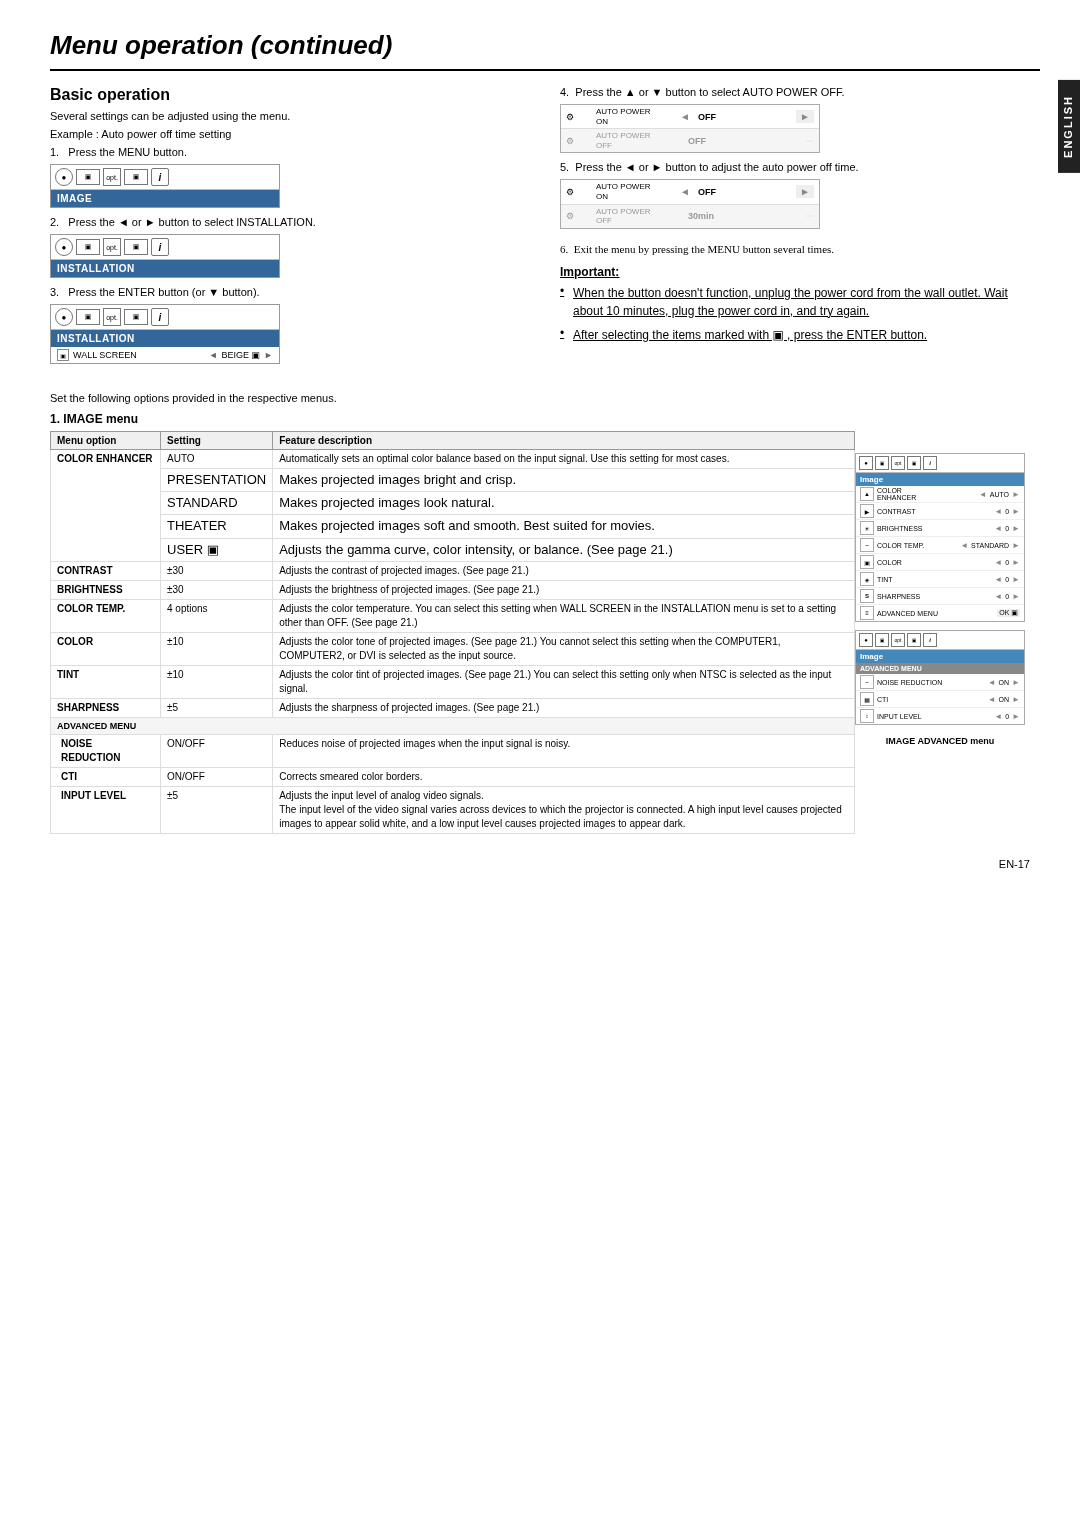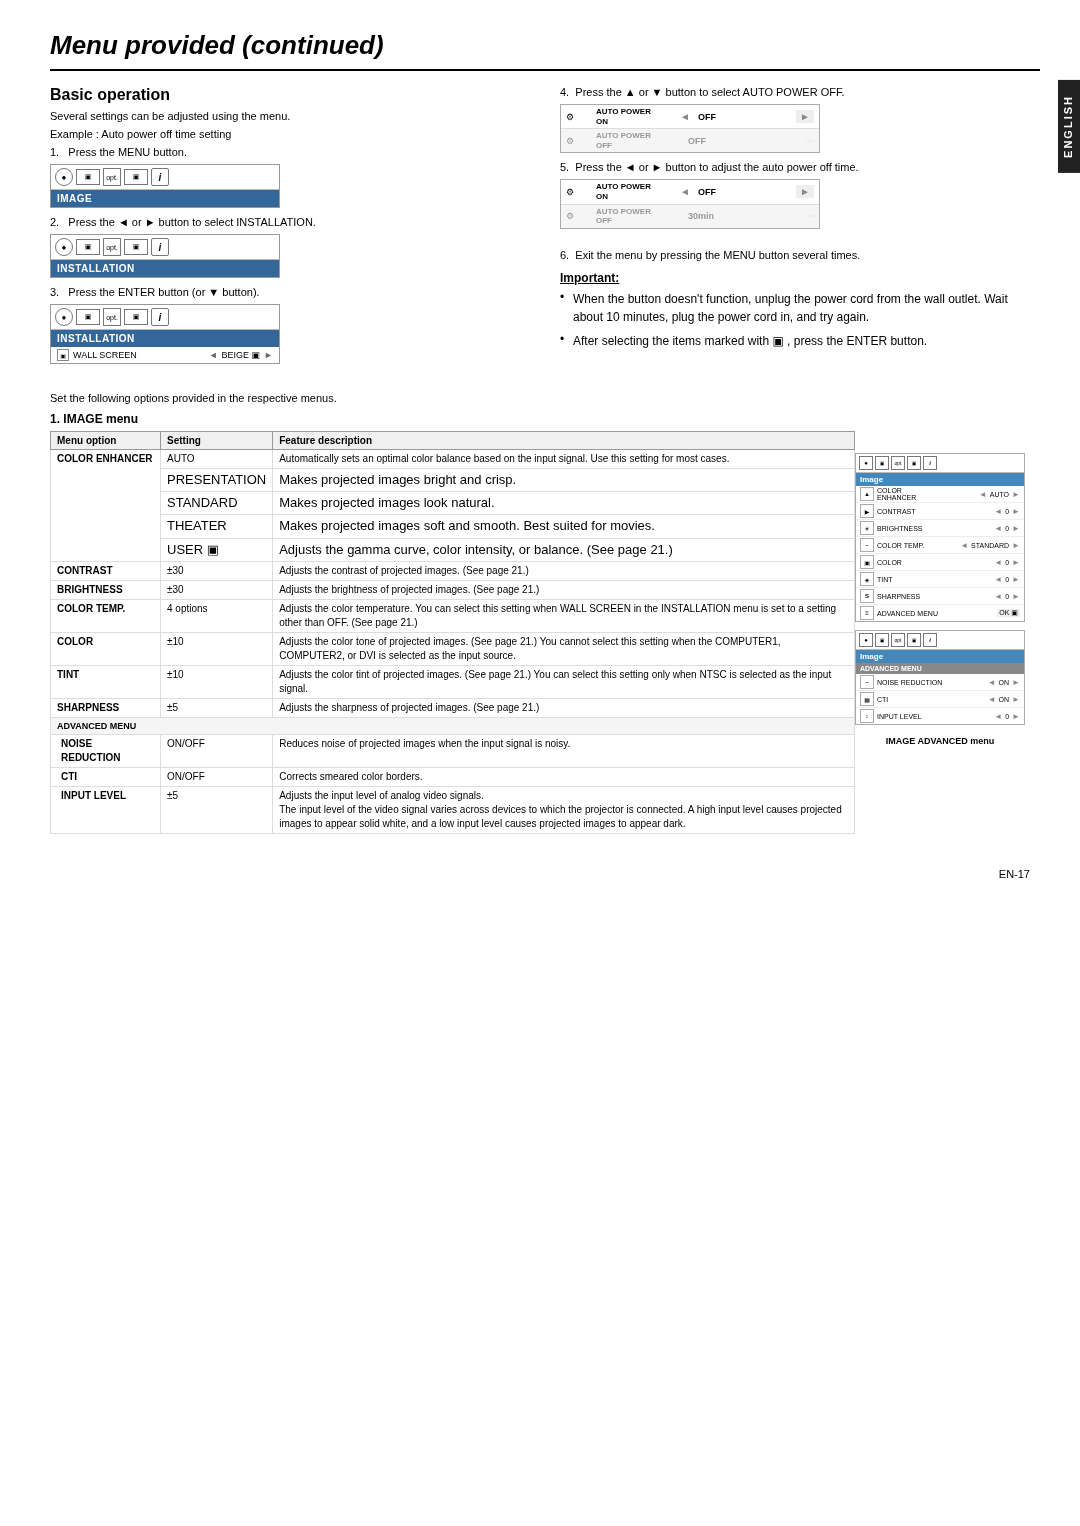--- a/index.html
+++ b/index.html
@@ -172,21 +172,21 @@
     .auto-power-row .ap-icon {
       width: 26px;
       font-size: 9px;
       display: flex;
       align-items: center;
     }
 
     .auto-power-row .ap-label {
       flex: 0 0 80px;
       font-size: 8px;
-      font-weight: bold;
+      font-weight: normal;
       line-height: 1.2;
     }
 
     .auto-power-row .ap-left-arrow { color: #888; }
     .auto-power-row .ap-value {
       flex: 1;
       font-size: 9px;
       font-weight: bold;
       padding: 0 4px;
     }
@@ -200,20 +200,21 @@
       background: #fff;
     }
     .ap-row-inactive {
       background: #f5f5f5;
       color: #999;
     }
 
     
     .important-section {
       margin-top: 10px;
+      text-decoration: underline;
     }
     .important-heading {
       font-size: 12px;
       font-weight: bold;
       text-decoration: underline;
       margin-bottom: 5px;
     }
     .important-text {
       font-size: 12px;
       line-height: 1.5;
@@ -234,21 +235,21 @@
       font-size: 12px;
       font-weight: bold;
       margin: 8px 0 5px 0;
     }
 
     
     .options-table {
       width: 100%;
       border-collapse: collapse;
       font-size: 10px;
-      margin-bottom: 15px;
+      margin-bottom: 5px;
     }
 
     .options-table th {
       border: 1px solid #999;
       padding: 3px 6px;
       background: #f0f0f0;
       font-size: 10px;
       font-weight: bold;
       text-align: left;
     }
@@ -356,21 +357,21 @@
     }
 
   </style>
 </head>
 <body>
 
 <div class="page-container">
 
   <div class="english-tab">ENGLISH</div>
 
-  <div class="page-title">Menu provided (continued)</div>
+  <div class="page-title">Menu operation (continued)</div>
 
   <div class="two-col">
 
     <div class="col-left">
 
       <div class="section-heading">Basic operation</div>
       <div class="section-subtext">Several settings can be adjusted using the menu.</div>
       <div class="section-subtext">Example : Auto power off time setting</div>
 
       <div class="step-text">
@@ -469,21 +470,21 @@
         </div>
         <div class="auto-power-row ap-row-inactive">
           <div class="ap-icon" style="font-size:9px;">⚙</div>
           <div class="ap-label">AUTO POWER<br>OFF</div>
           <span class="ap-left-arrow"></span>
           <span class="ap-value">30min</span>
           <span class="ap-right-arrow"></span>
         </div>
       </div>
 
-      <div class="step-text" style="margin-top:20px;">
+      <div class="step-text" style="margin-top:14px;font-family:Liberation Serif, serif;">
         <span>6.</span>&nbsp;
         <span>Exit the menu by pressing the MENU button several times.</span>
       </div>
 
       <div class="important-section">
         <div class="important-heading">Important:</div>
         <div class="important-bullet">
           <span class="bullet">•</span>
           <span class="important-text">When the button doesn't function, unplug the power cord from the wall outlet. Wait about 10 minutes, plug the power cord in, and try again.</span>
         </div>

